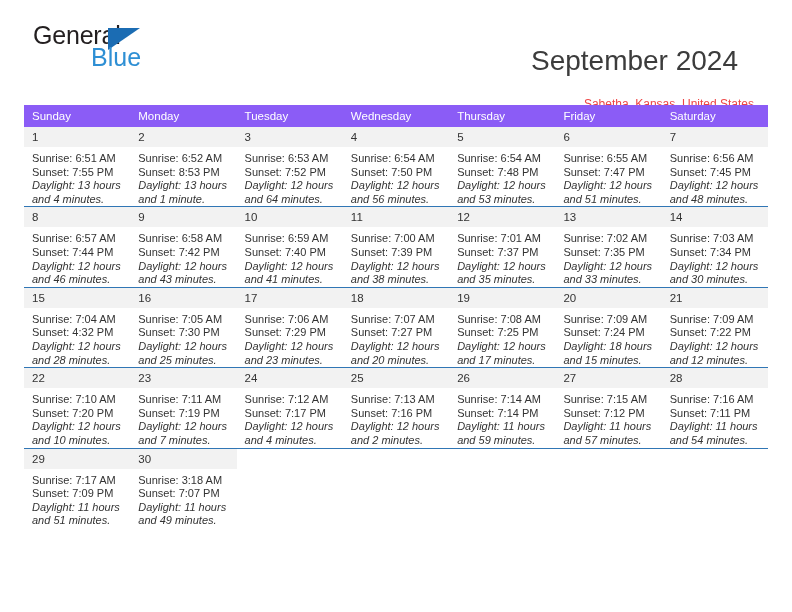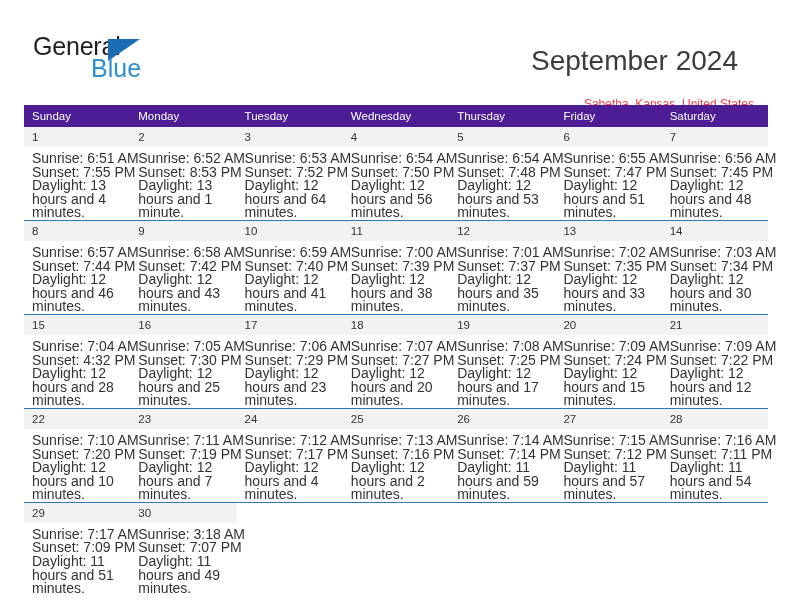--- a/index.html
+++ b/index.html
@@ -25,21 +25,21 @@
   .header {
     position: absolute;
     left: 0;
     top: 0;
     width: 792px;
     height: 100px;
   }
   .logo {
     position: absolute;
     left: 33px;
-    top: 33px;
+    top: 22px;
     width: 180px;
     height: 56px;
   }
   .logo-general {
     position: absolute;
     left: 0;
     top: 0;
     font-size: 25px;
     letter-spacing: -0.2px;
     color: #231f20;
@@ -89,21 +89,21 @@
   
   .calendar {
     position: absolute;
     left: 24px;
     top: 105px;
     width: 744px;
     border-collapse: collapse;
     table-layout: fixed;
   }
   .calendar th {
-    background: #4c1d95;
+    background: #8b5cf6;
     color: #ffffff;
     font-size: 11.5px;
     font-weight: normal;
     text-align: left;
     padding: 5px 0 5px 8px;
     height: 12px;
     border: none;
   }
   .calendar td {
     vertical-align: top;
@@ -125,29 +125,30 @@
     padding: 4px 0 4px 8px;
     line-height: 12px;
     height: 12px;
   }
   .daynum.empty {
     background: #ffffff;
     color: transparent;
   }
   .info {
     padding: 5px 5px 0 8px;
-    font-size: 14px;
+    font-size: 11px;
     line-height: 13.6px;
     color: #333333;
   }
   .info div {
     white-space: nowrap;
   }
   .info .daylight {
     white-space: normal;
+    font-style: italic;
   }
 </style>
 </head>
 <body>
 
 <div class="page">
 
   <div class="header">
 
     <div class="logo">
@@ -331,21 +332,21 @@
               <div>Sunrise: 7:08 AM</div>
               <div>Sunset: 7:25 PM</div>
               <div class="daylight">Daylight: 12 hours and 17 minutes.</div>
             </div>
           </td>
           <td>
             <span class="daynum">20</span>
             <div class="info">
               <div>Sunrise: 7:09 AM</div>
               <div>Sunset: 7:24 PM</div>
-              <div class="daylight">Daylight: 12 hours and 15 minutes.</div>
+              <div class="daylight">Daylight: 18 hours and 15 minutes.</div>
             </div>
           </td>
           <td>
             <span class="daynum">21</span>
             <div class="info">
               <div>Sunrise: 7:09 AM</div>
               <div>Sunset: 7:22 PM</div>
               <div class="daylight">Daylight: 12 hours and 12 minutes.</div>
             </div>
           </td>

